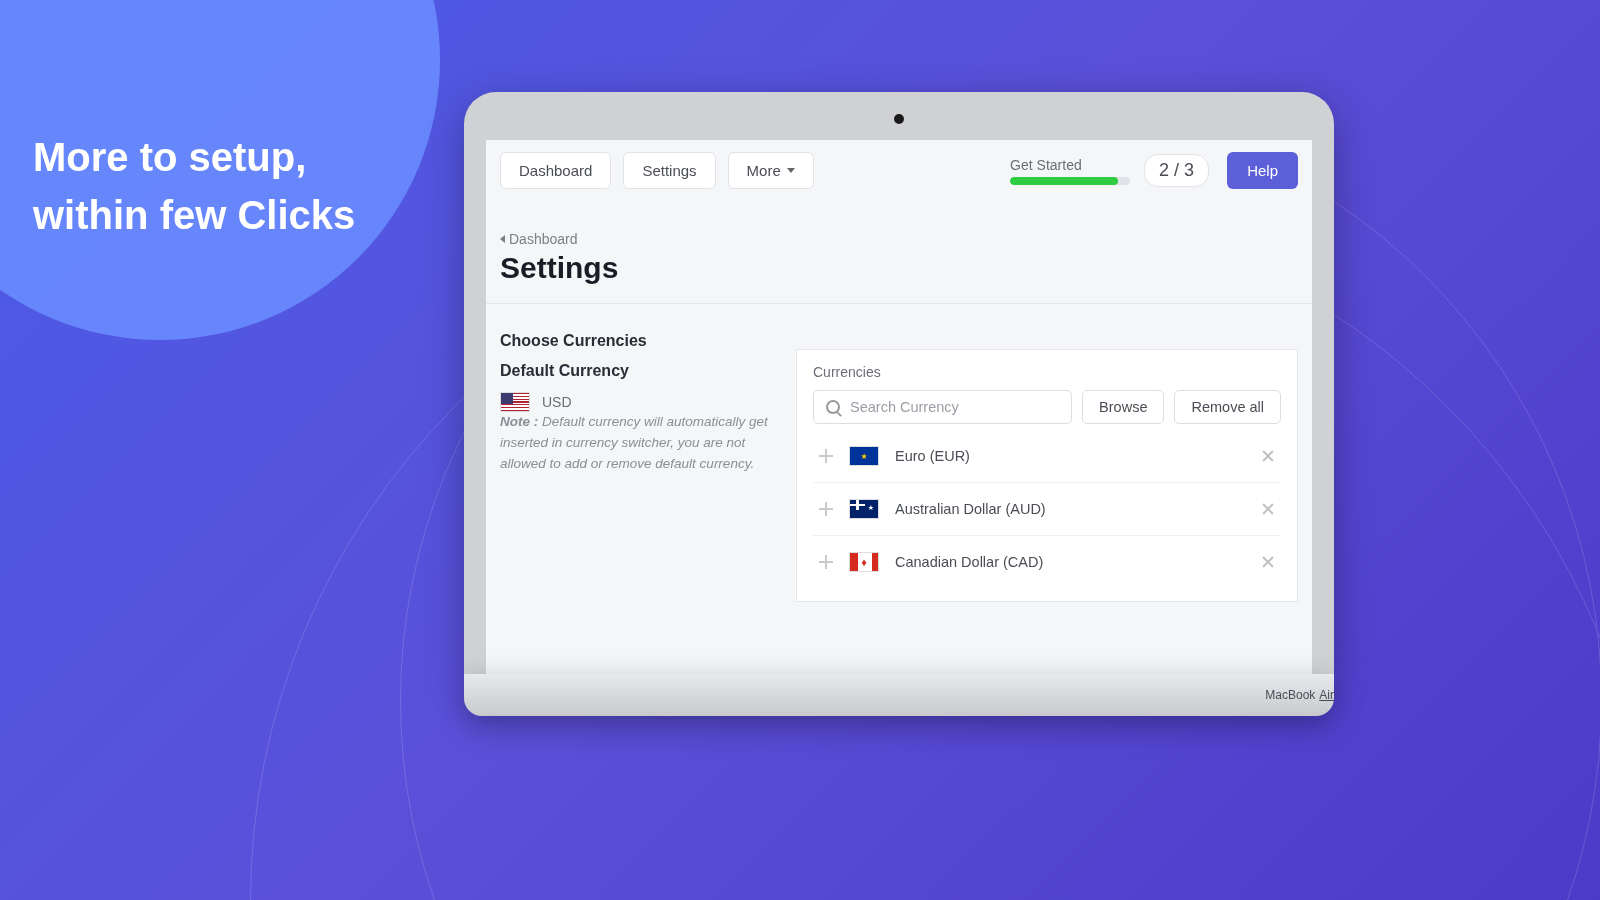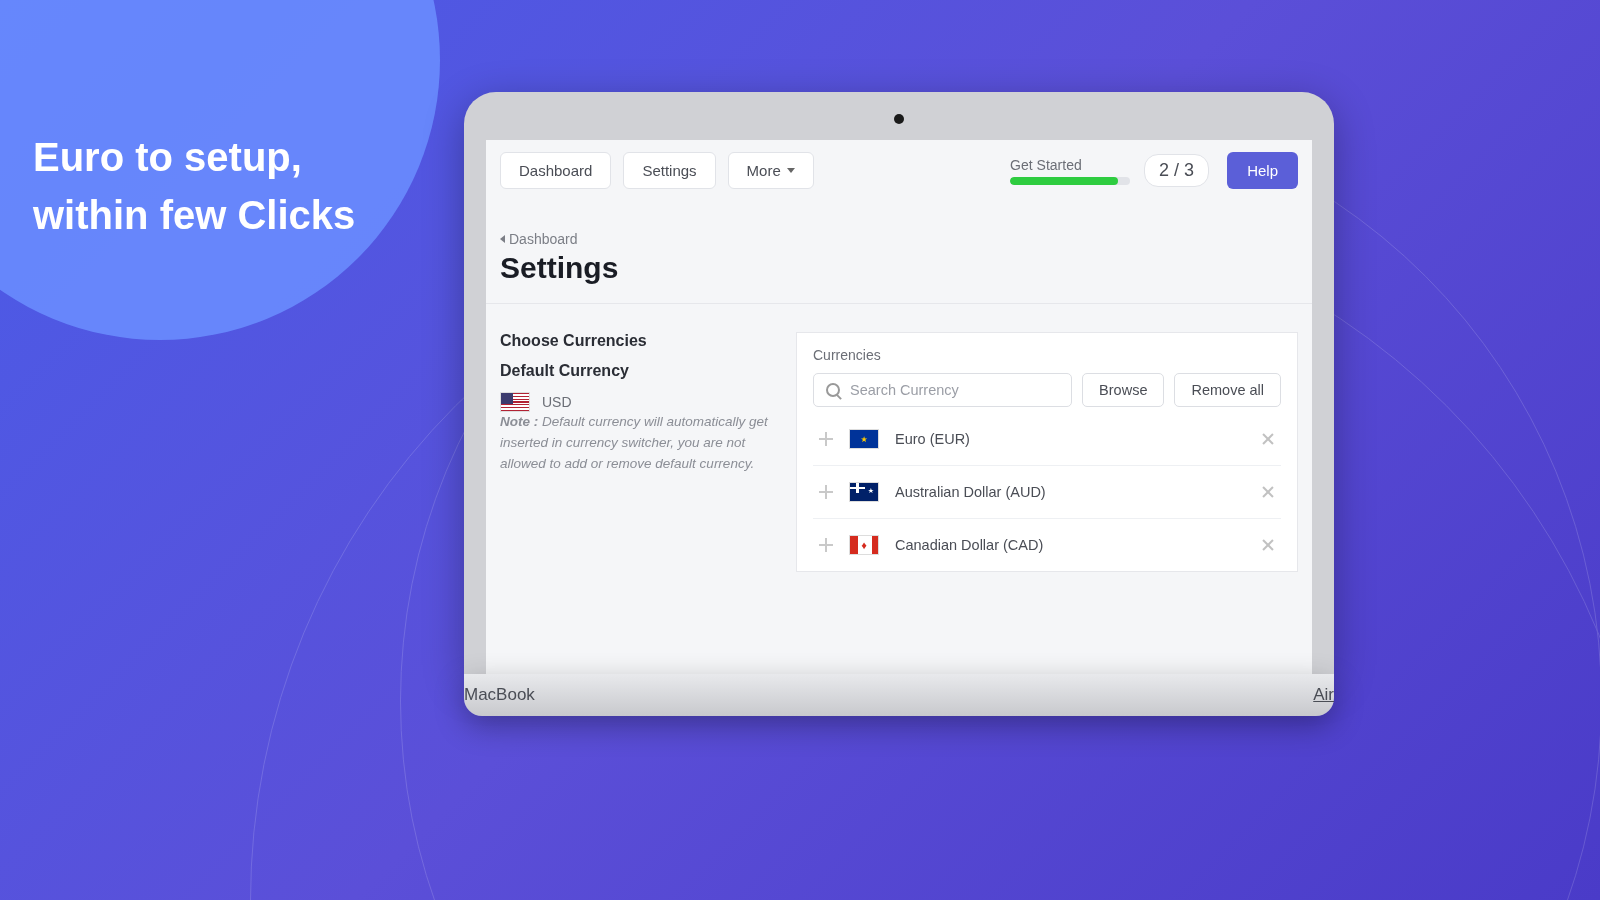--- a/index.html
+++ b/index.html
@@ -161,21 +161,22 @@
       margin-bottom: 26px;
     }
     .default-row { display: flex; align-items: center; gap: 12px; }
     .note-text { font-size: 13.5px; color: #8b8e96; line-height: 1.55; font-style: italic; }
     .note-text b { font-style: italic; }
     .right-col { flex: 1; }
     .card {
       background: #fff;
       border: 1px solid #e6e7eb;
       border-radius: 0;
-      padding: 14px 16px 0 16px;
+      padding: 14px 16px 13px 16px;
+      margin-top: 17px;
     }
     .card-label { font-size: 14px; color: #6b6e76; margin-bottom: 10px; }
     .search-row { display: flex; gap: 10px; margin-bottom: 6px; }
     .search-box {
       flex: 1;
       display: flex;
       align-items: center;
       border: 1px solid #dcdee3;
       border-radius: 5px;
       padding: 8px 12px;
@@ -266,36 +267,36 @@
       top: 6px; left: 0;
     }
     .close-x::before { transform: rotate(45deg); }
     .close-x::after { transform: rotate(-45deg); }
     .laptop-base {
       background: linear-gradient(to bottom, #e8e9ec 0%, #c8c9cd 100%);
       height: 42px;
       border-radius: 0 0 18px 18px;
       display: flex;
       align-items: center;
-      justify-content: space-between;
+      justify-content: flex-end;
       color: #4a4d55;
-      font-size: 17px;
+      font-size: 12px;
       box-shadow: 0 10px 30px rgba(0,0,0,0.3);
     }
     .laptop-base span:last-child { font-weight: 300; margin-left: 4px; text-decoration: underline; }
     .default-code { font-size: 14px; color: #6b6e76; }
   </style>
 </head>
 <body>
 
 <div class="bg-lines"></div>
 <div class="circle"></div>
 
 <div class="hero-text">
-  <div>Euro to setup,</div>
+  <div>More to setup,</div>
   <div>within few Clicks</div>
 </div>
 
 <div class="laptop">
   <div class="laptop-bezel">
     <div class="laptop-camera"></div>
     <div class="screen">
 
       <div class="topbar">
         <button class="nav-btn">Dashboard</button>

